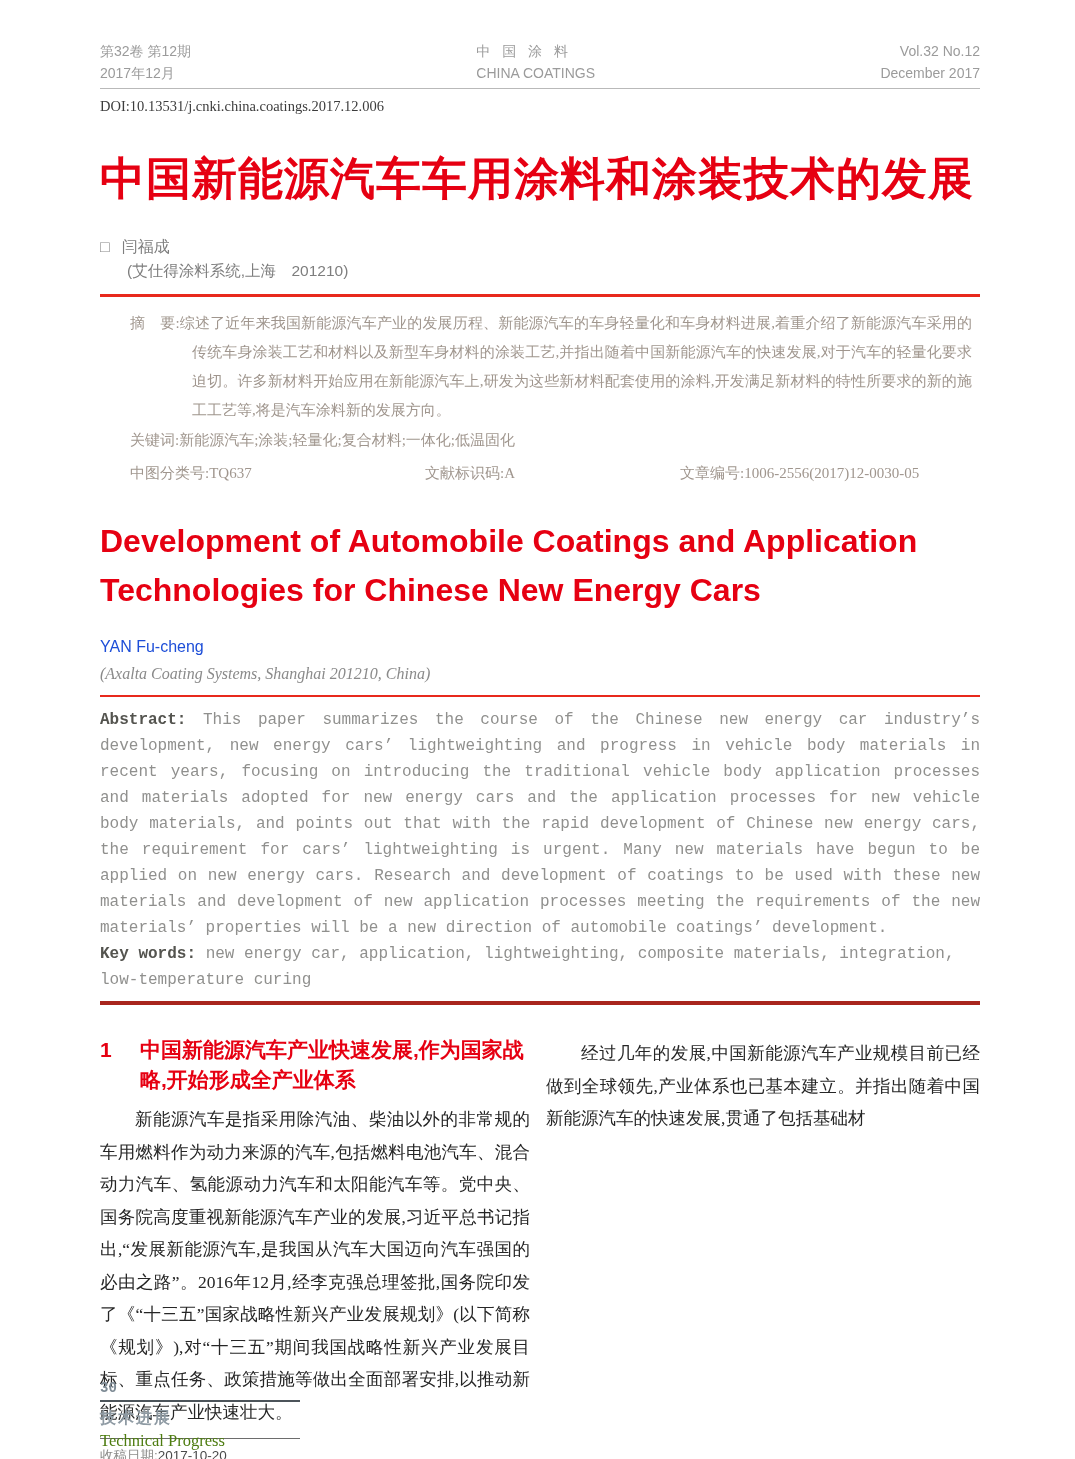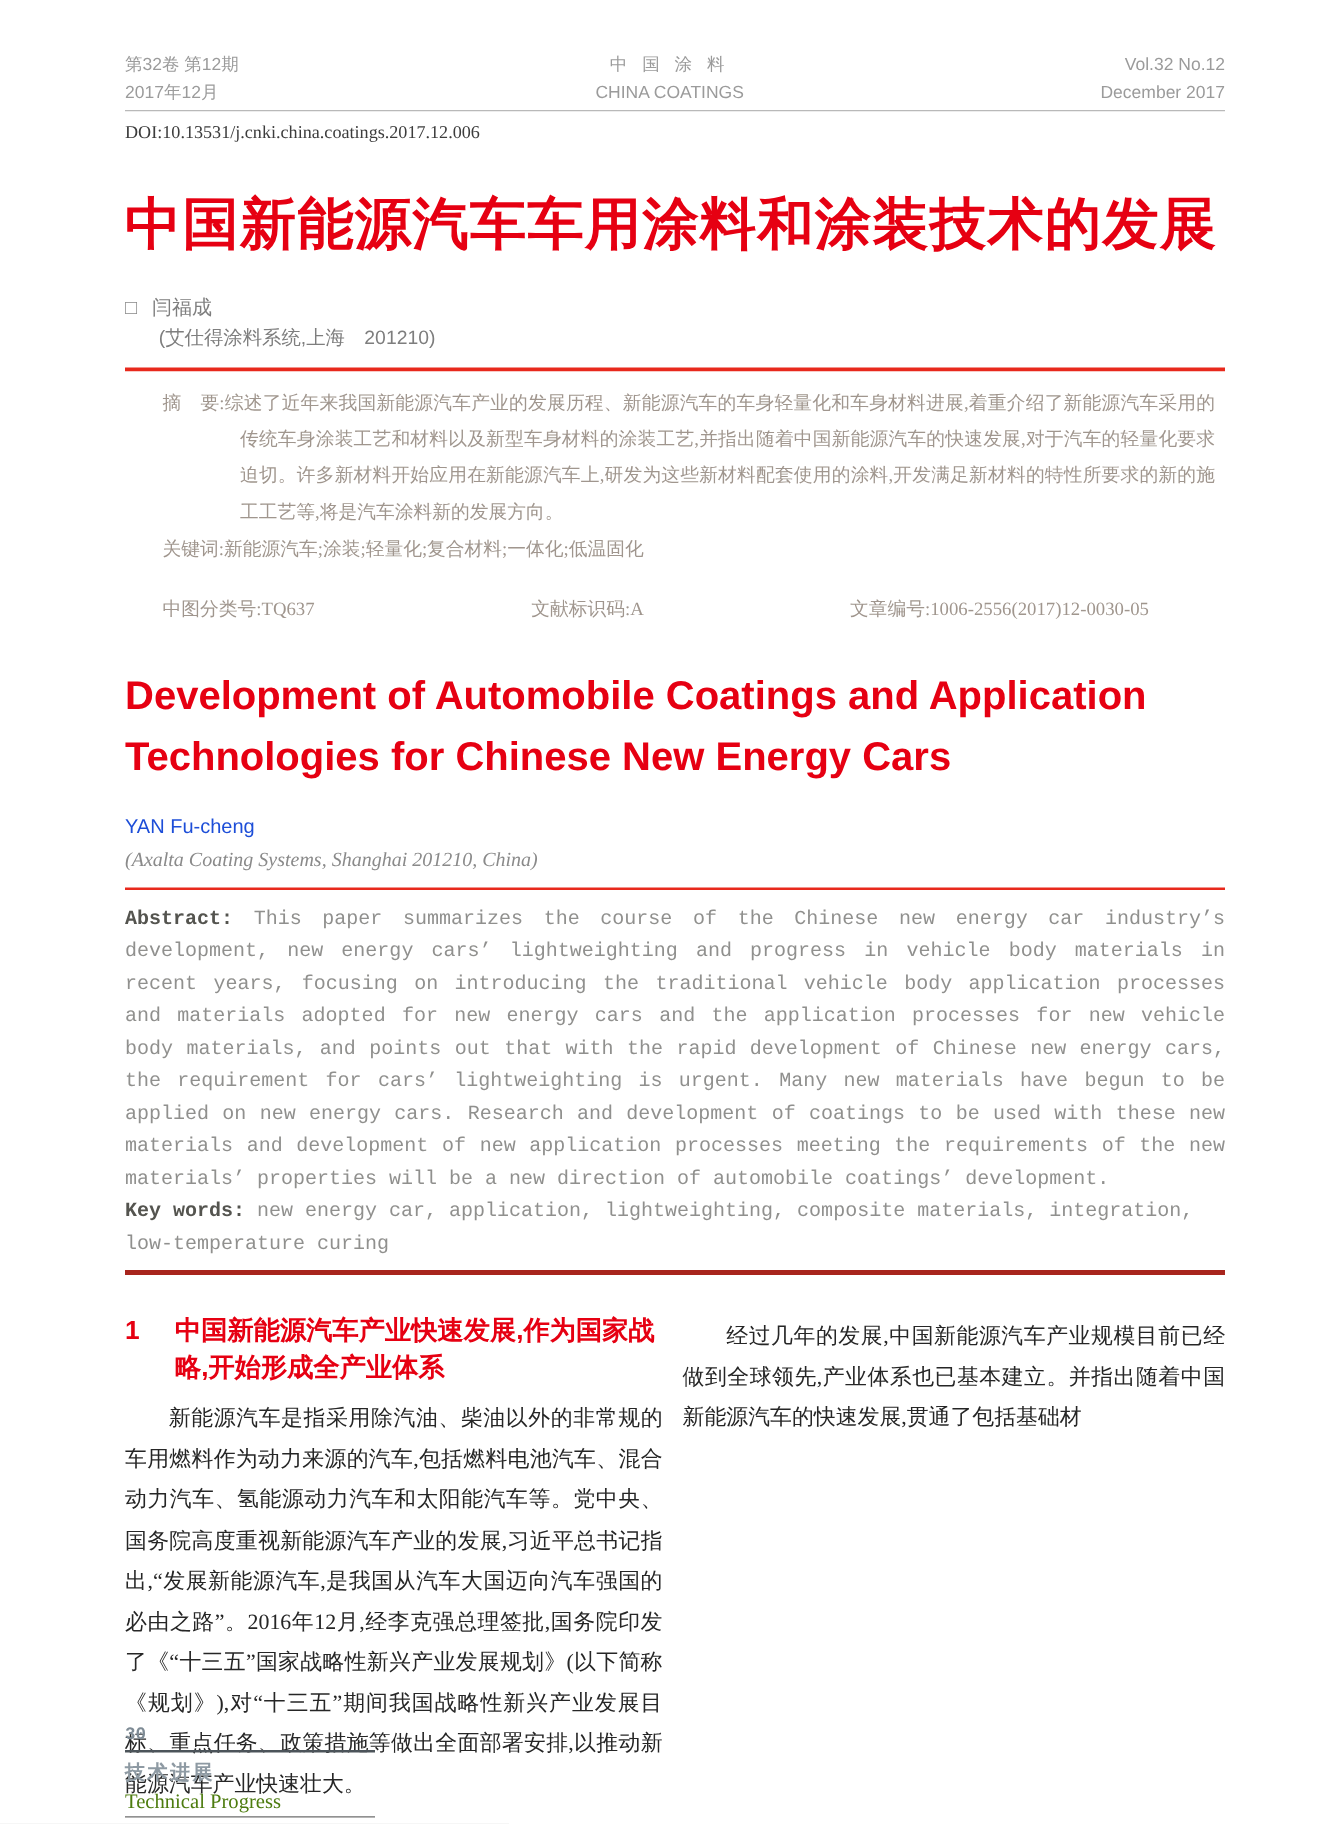--- a/index.html
+++ b/index.html
@@ -9,39 +9,39 @@
     width:1075px; height:1459px;
     margin:0 auto;
     background:#ffffff;
     overflow:hidden;
     font-family:"Liberation Sans", sans-serif;
   }
   .content { padding:40px 95px 0 100px; }
 
   
   .jheader { display:flex; justify-content:space-between; color:#9b9b9b; font-size:14px; line-height:22px; }
-  .jheader .col-c { text-align:center; }
+  .jheader .col-c { text-align:left; }
   .jheader .col-r { text-align:right; }
   .jheader .cn { letter-spacing:4px; }
   .hdr-rule { border-bottom:1px solid #b9b9b9; margin-top:4px; }
   .doi { font-family:Liberation Serif, serif; color:#3c3c3c; font-size:14.5px; margin-top:9px; }
 
   
   .title-cn { margin-top:34px; color:#e60012; font-weight:bold; font-size:45px; line-height:1.33; letter-spacing:1px; }
   .author-row { margin-top:26px; color:#7e7e7e; font-size:16px; line-height:24px; display:flex; }
   .author-row .marker { margin-right:12px; color:#8a8a8a; }
   .affil-cn { margin-left:27px; color:#7e7e7e; font-size:15.5px; line-height:24px; }
   .rule-red { height:3px; background:#e8291c; margin-top:11px; }
 
   
   .abs-cn-block { margin:12px 8px 0 30px; color:#a0968e; font-family:"Liberation Serif", serif; }
   .abs-cn { font-size:15px; line-height:29px; text-align:justify; padding-left:62px; text-indent:-62px; }
   .abs-cn .lbl { letter-spacing:0; }
   .kw-cn { font-size:15px; line-height:29px; margin-top:1px; }
-  .class-row { display:flex; font-size:15px; line-height:28px; margin-top:19px; }
+  .class-row { display:flex; font-size:15px; line-height:28px; margin-top:4px; }
   .class-row .c1 { width:295px; }
   .class-row .c2 { width:255px; }
 
   
   .title-en { margin-top:30px; color:#e60012; font-weight:bold; font-size:32px; line-height:1.55; }
   .author-en { margin-top:22px; color:#1d4ed8; font-size:16px; }
   .affil-en { margin-top:9px; color:#8a8a8a; font-size:16px; font-style:italic; font-family:"Liberation Serif", serif; }
   .rule-red-thin { height:2px; background:#e8291c; margin-top:12px; }
 
   

